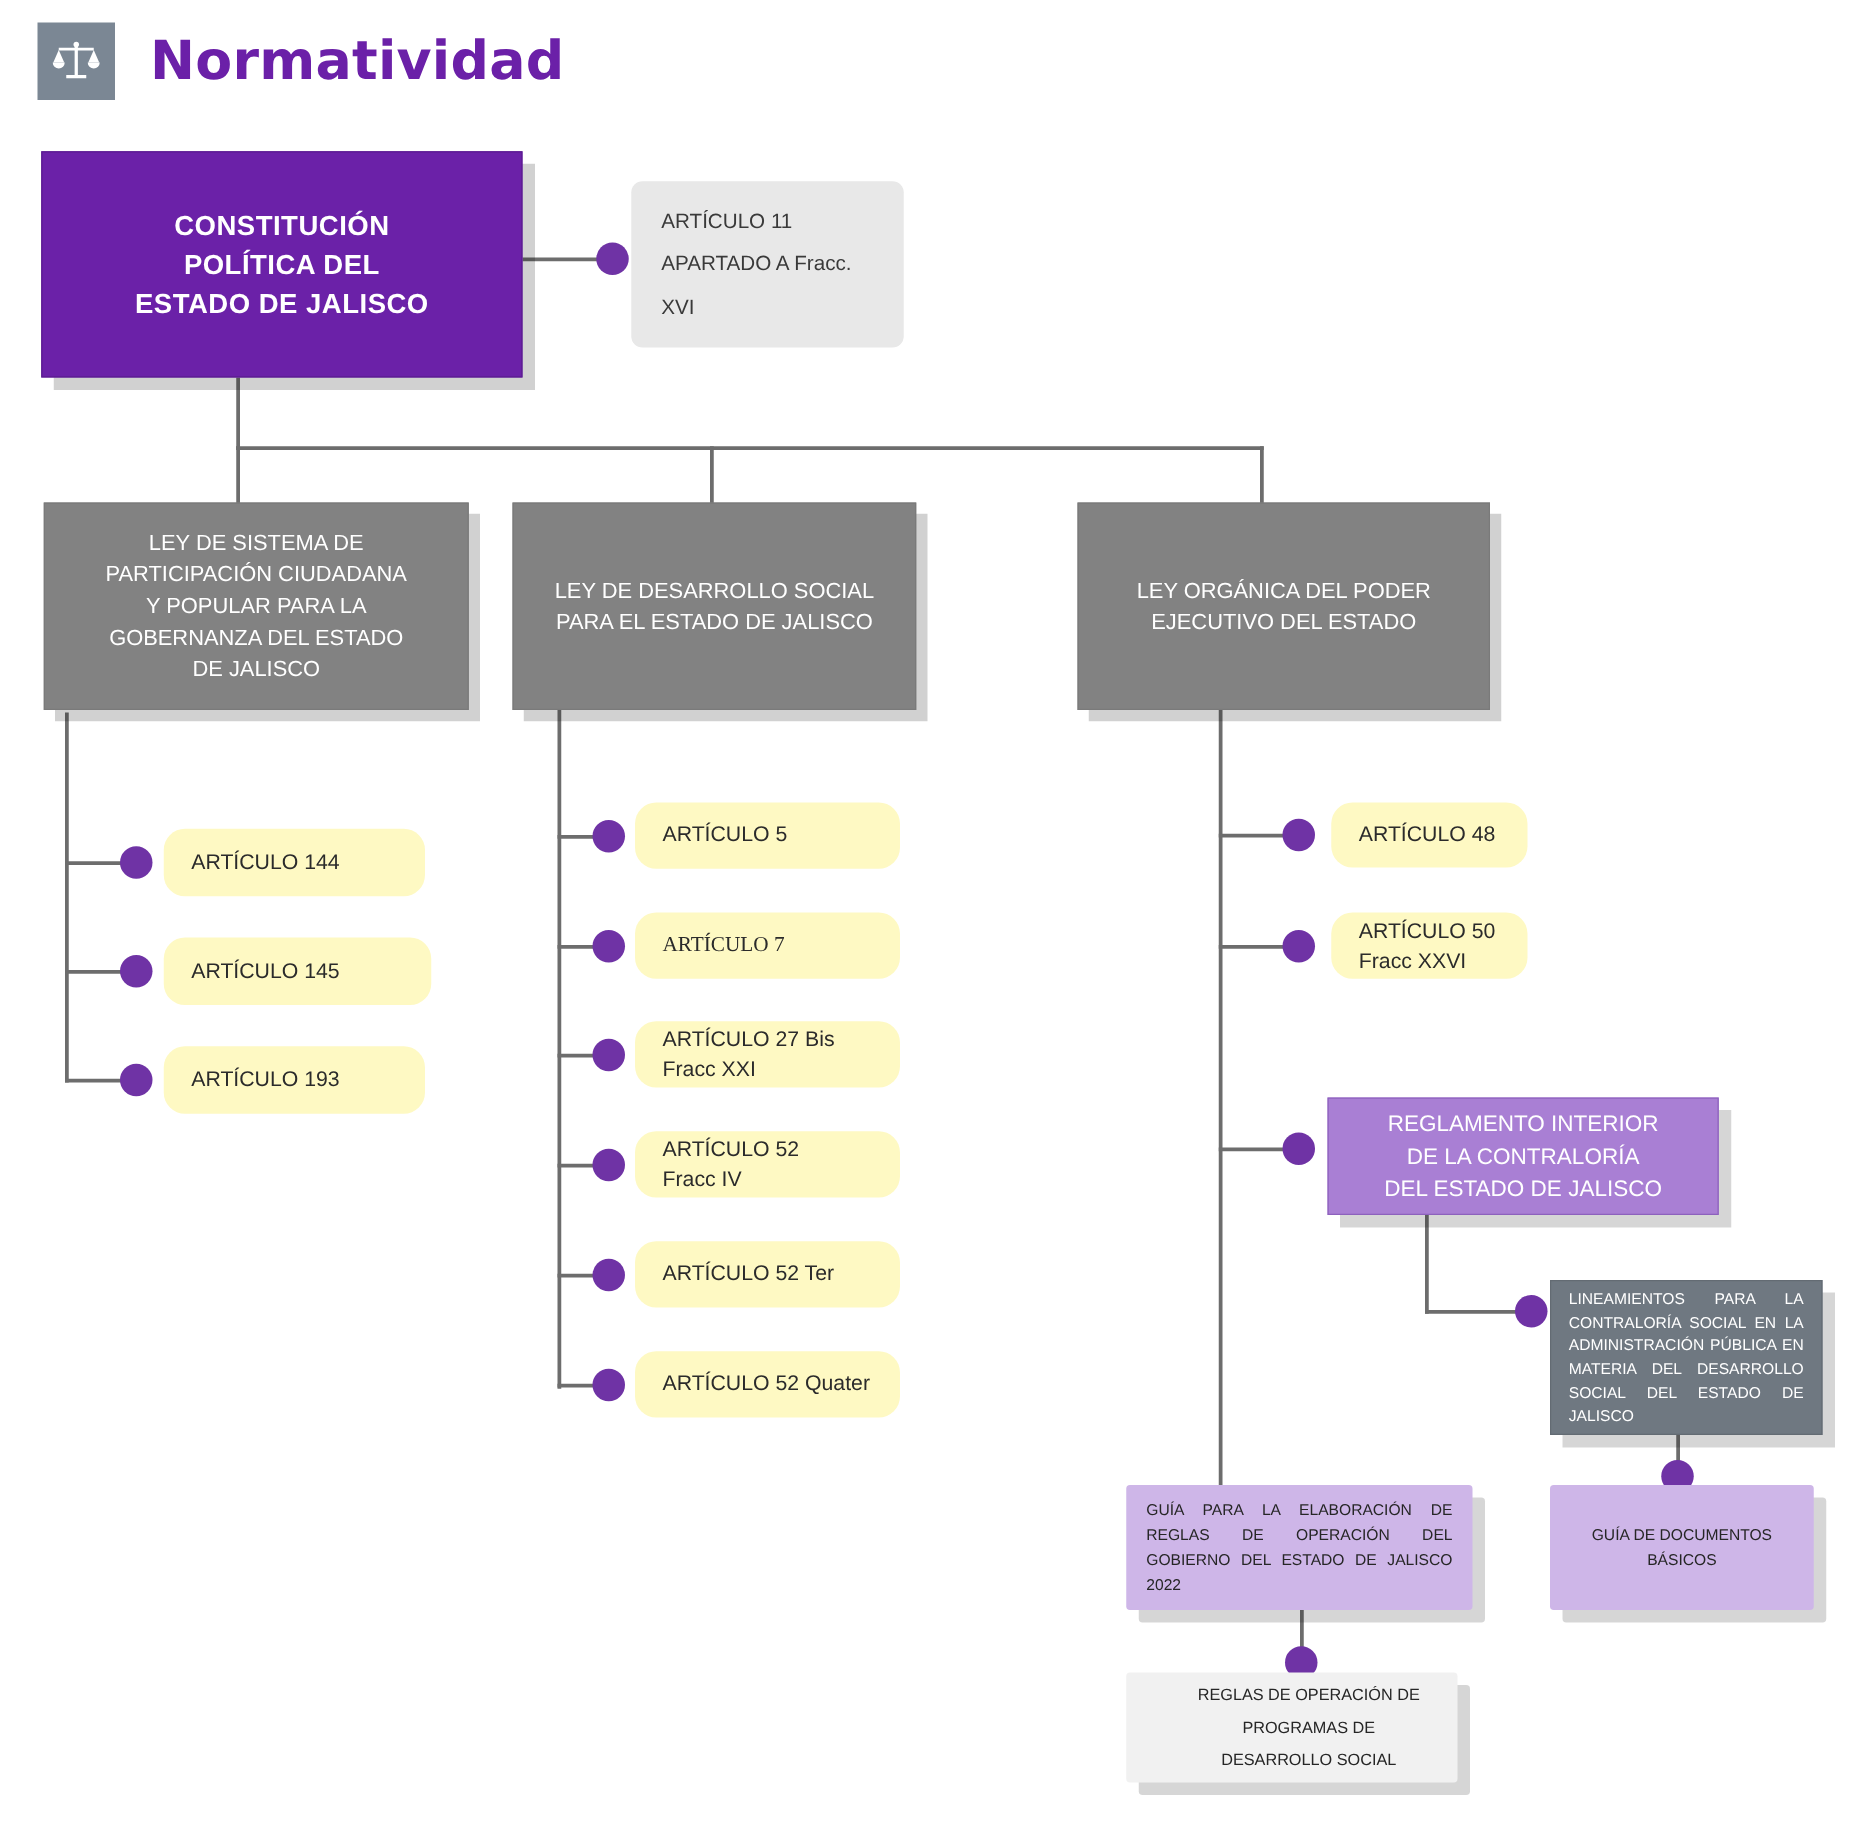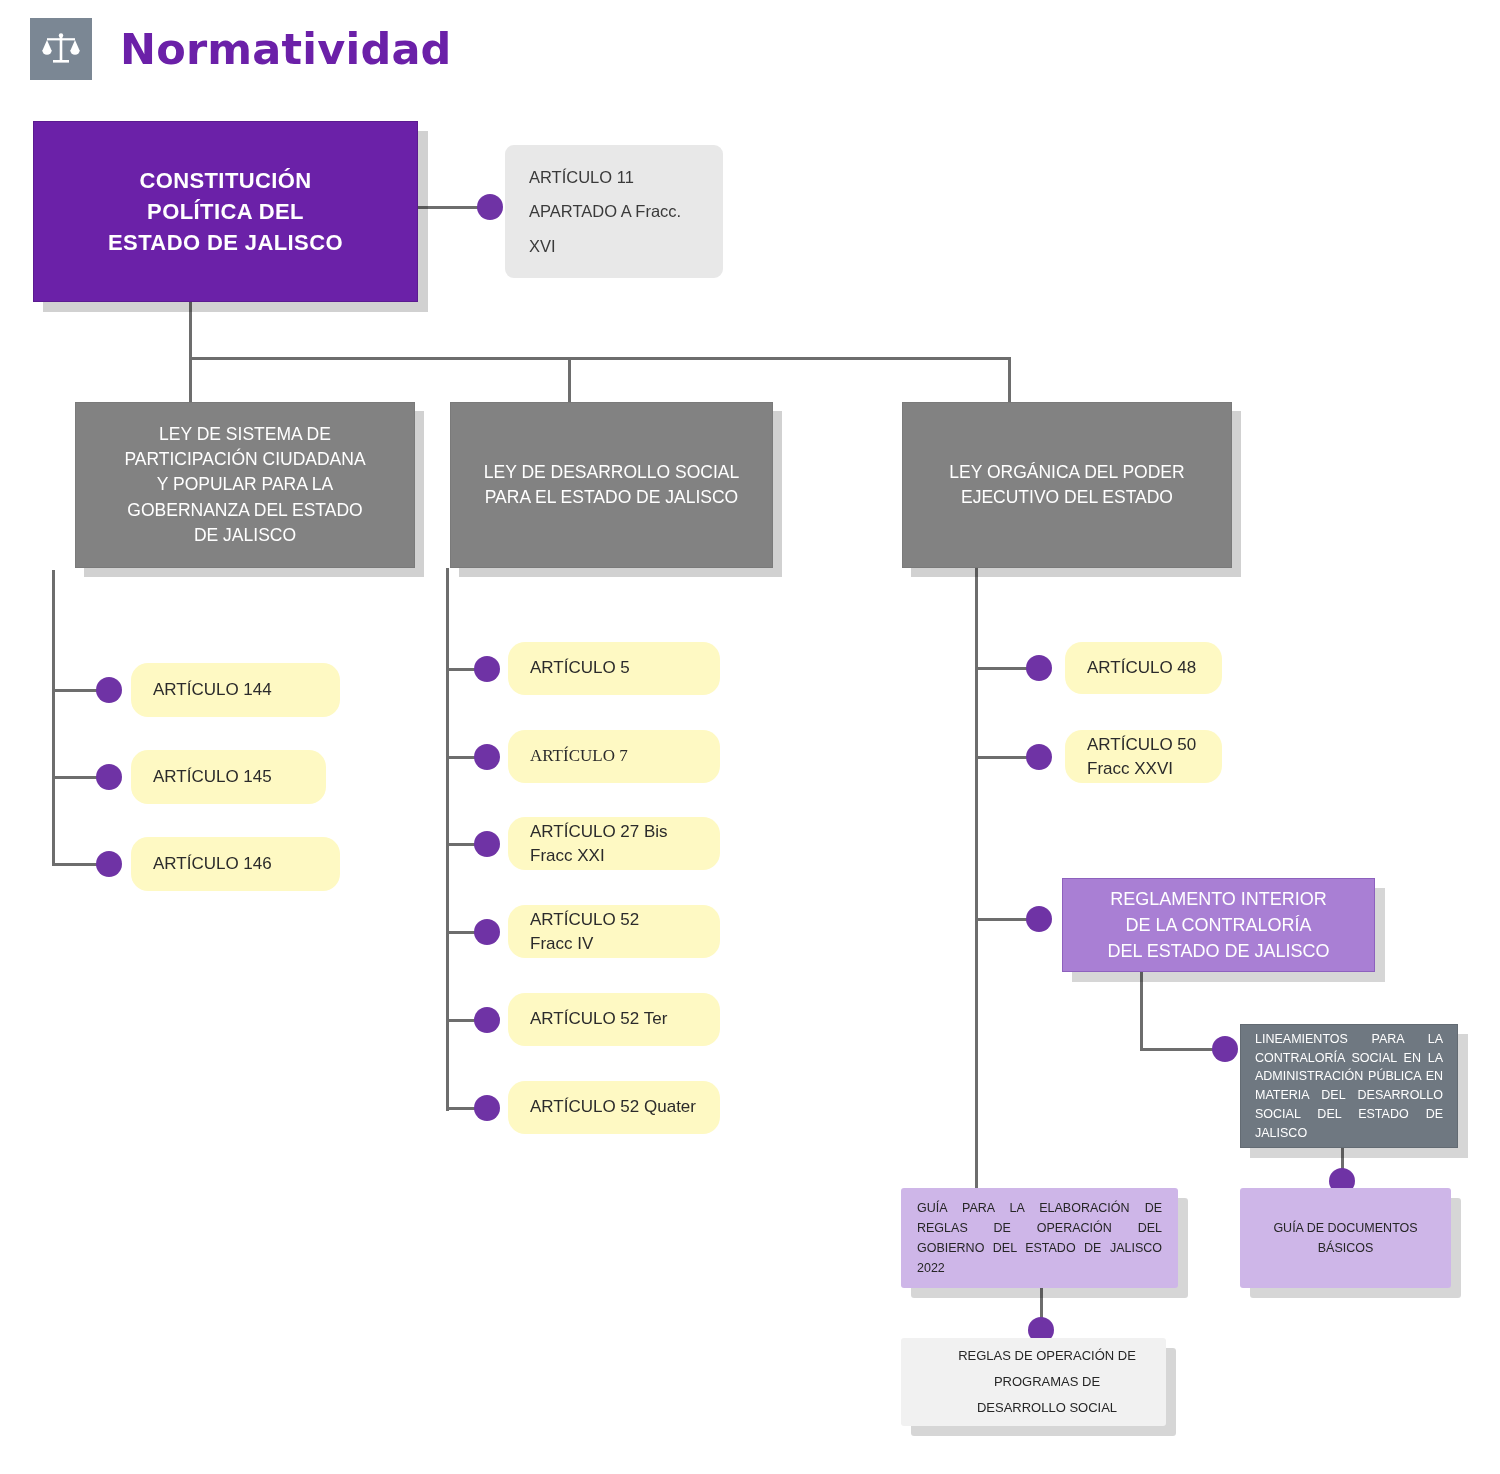--- a/index.html
+++ b/index.html
@@ -58,21 +58,20 @@
   }
   .n-law {
     background: #828282;
     color: #ffffff;
     font-size: 17.5px;
     line-height: 1.45;
     text-align: center;
     justify-content: center;
     box-shadow: 9px 9px 0 0 rgba(0,0,0,0.18);
     border: 1px solid #7a7a7a;
-    margin-left: 40px;
   }
   .n-art {
     background: #fef9c3;
     color: #2b2b2b;
     font-size: 17px;
     line-height: 1.45;
     border-radius: 17px;
     padding: 0 22px;
   }
   .n-art.two-line { line-height: 1.4; }
@@ -241,28 +240,28 @@
       <div>LEY ORGÁNICA DEL PODER</div>
       <div>EJECUTIVO DEL ESTADO</div>
     </div>
   </div>
 
   <div class="node n-art" style="left:131px; top:663px; width:209px; height:54px;">
     <div class="inner">
       <div>ARTÍCULO 144</div>
     </div>
   </div>
-  <div class="node n-art" style="left:131px; top:750px; width:195px; height:54px;">
+  <div class="node n-art" style="left:131px; top:750px; width:214px; height:54px;">
     <div class="inner">
       <div>ARTÍCULO 145</div>
     </div>
   </div>
   <div class="node n-art" style="left:131px; top:837px; width:209px; height:54px;">
     <div class="inner">
-      <div>ARTÍCULO 146</div>
+      <div>ARTÍCULO 193</div>
     </div>
   </div>
 
   <div class="node n-art" style="left:508px; top:642px; width:212px; height:53px;">
     <div class="inner">
       <div>ARTÍCULO 5</div>
     </div>
   </div>
   <div class="node n-art" style="left:508px; top:730px; width:212px; height:53px;font-family:Liberation Serif, serif;">
     <div class="inner">

